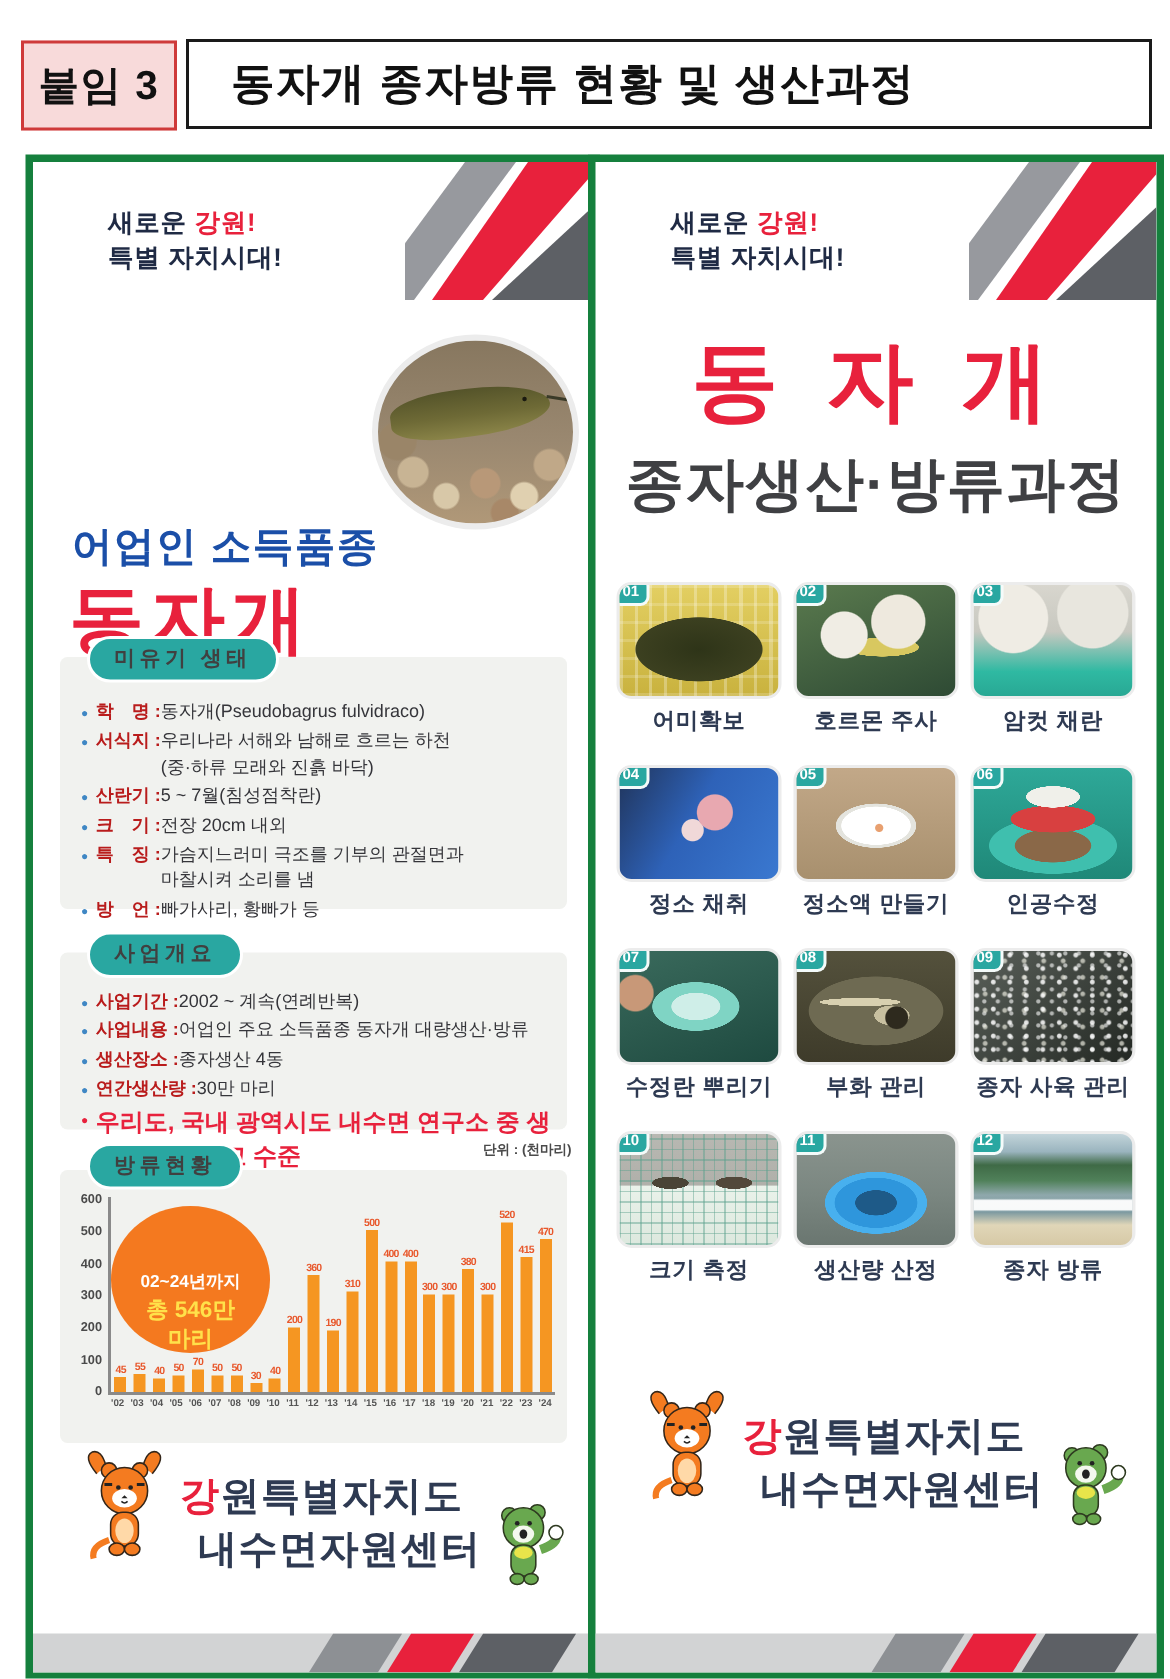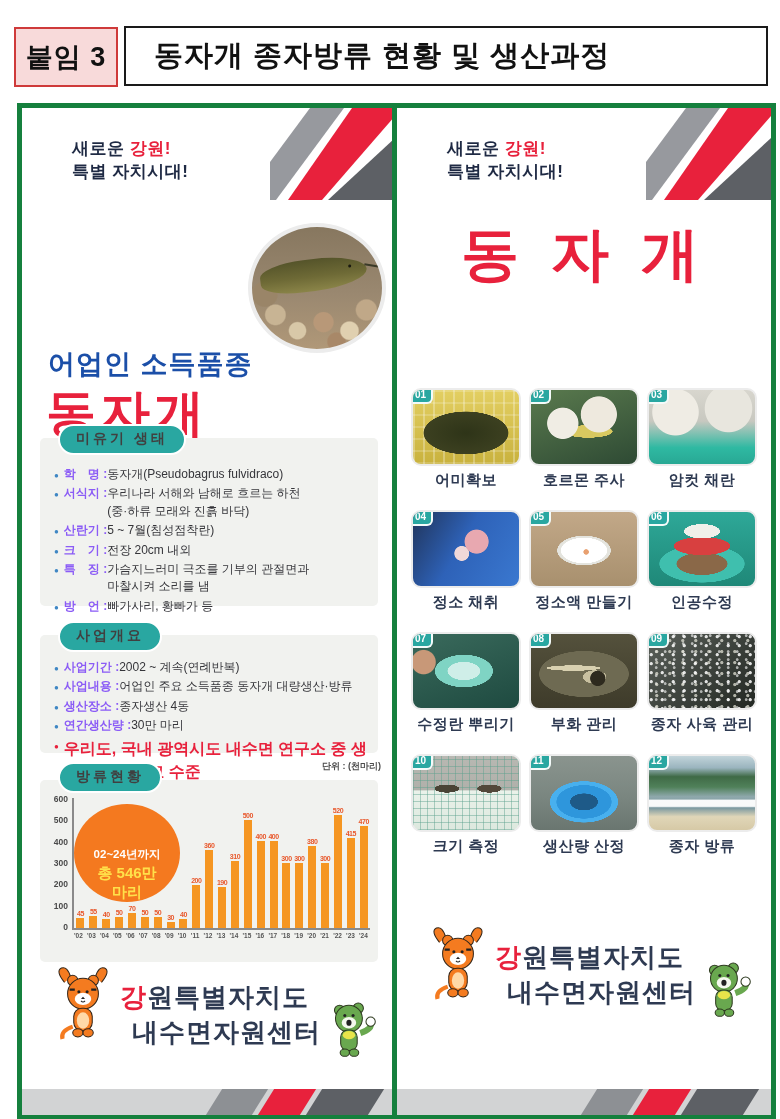--- a/index.html
+++ b/index.html
@@ -49,21 +49,21 @@
   .eco-badge{top:316px;left:36px;}
   .biz-panel{top:527px;height:118px;padding:22px 8px 8px 14px;}
   .biz-badge{top:513px;left:36px;}
   .rel-panel{top:672px;height:182px;padding:10px 8px 4px 6px;}
   .rel-badge{top:654px;left:36px;text-align:center;}
   .unit{position:absolute;top:652px;right:14px;font-size:9px;font-weight:700;color:#4a4a4a;}
 
   .item{display:flex;font-size:12px;color:#35353a;line-height:1.45;margin:2px 0;align-items:flex-start;}
   .dot{color:#3f87c4;margin-right:5px;font-size:8px;margin-top:4px;}
   .dot.red{color:#e8213c;}
-  .lbl{font-weight:900;color:#8b5cf6;white-space:nowrap;}
+  .lbl{font-weight:900;color:#b91c1c;white-space:nowrap;}
   .lbl::after{content:" : ";font-weight:700;}
   .val{white-space:pre-line;}
   .note{font-size:16px;color:#e8213c;font-weight:900;}
 
   
   .chart-area{position:relative;width:100%;height:100%;}
   .callout{position:absolute;left:28px;top:14px;width:106px;height:98px;border-radius:50%;background:#f4791f;z-index:2;
     display:flex;flex-direction:column;align-items:center;justify-content:flex-end;text-align:center;color:#fff;}
   .c1{font-size:11.5px;font-weight:900;}
   .c2{font-size:15px;font-weight:900;color:#ffe14a;margin-top:2px;}
@@ -440,20 +440,21 @@
     <polygon points="82,0 125,0 125,8 52,92 18,92" fill="#e8213c"></polygon>
     <polygon points="125,30 125,92 58,92" fill="#5d6065"></polygon>
   </svg>
 
   <div class="slogan">
     <div class="s1"><span>새로운 </span><span class="accent">강원!</span></div>
     <div class="s2">특별 자치시대!</div>
   </div>
 
   <div class="rp-title">동 자 개</div>
+  <div class="rp-sub">종자생산·방류과정</div>
 
   <div class="steps">
     <div class="step">
         <div class="photo ph1">
           <span class="num">01</span>
         </div>
         <div class="cap">어미확보</div>
       </div>
     <div class="step">
         <div class="photo ph2">

